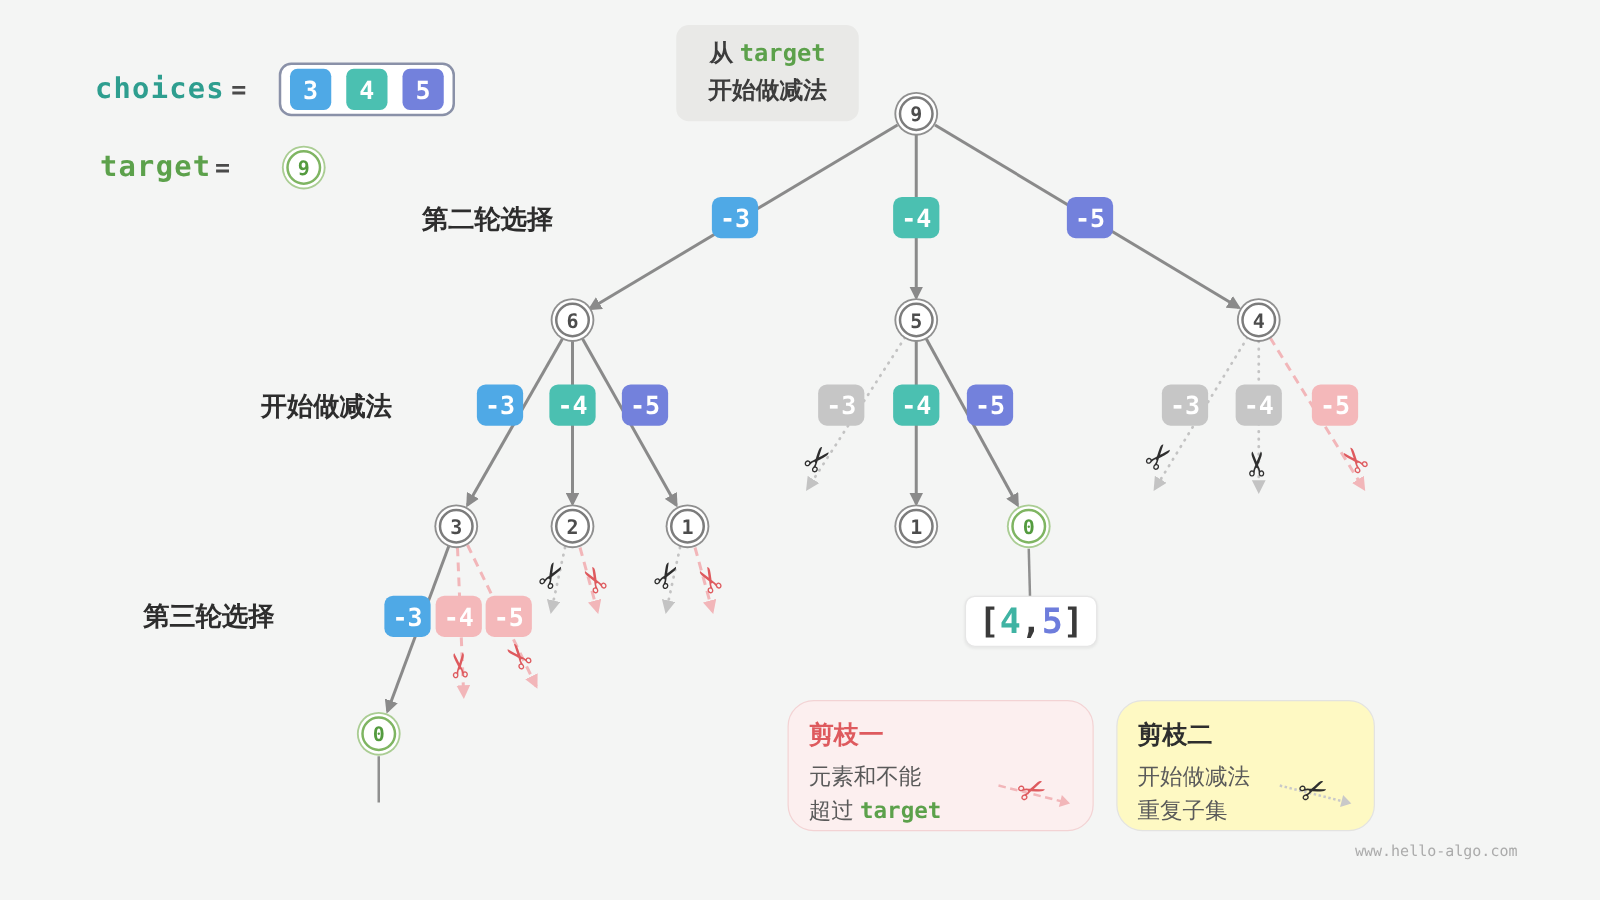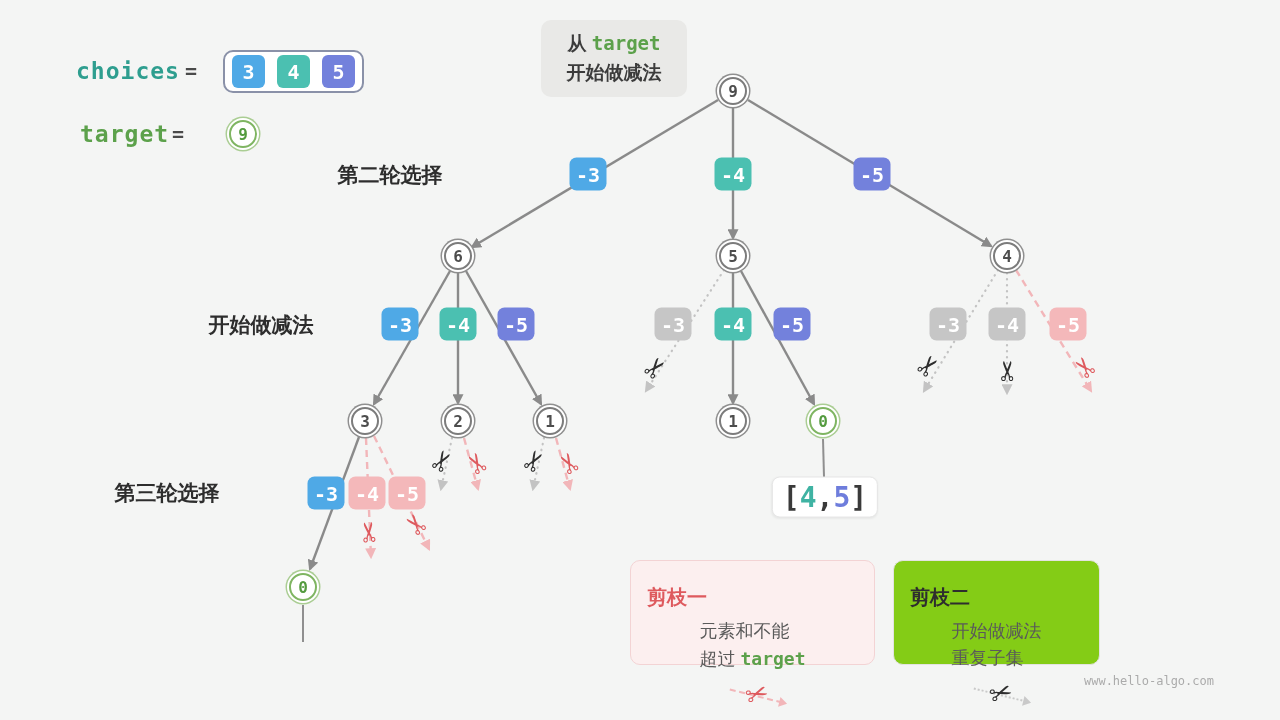--- a/index.html
+++ b/index.html
@@ -20,27 +20,27 @@
   .node{position:absolute;width:24px;height:24px;transform:translate(-50%,-50%);background:#fff;border:2.5px solid #7c7c7c;border-radius:50%;box-shadow:0 0 0 2px #ffffff,0 0 0 3.5px #8f8f8f;display:flex;align-items:center;justify-content:center;font-family:"DejaVu Sans Mono",monospace;font-weight:bold;font-size:16px;color:#4d4d4d;}
   .node.green{border-color:#7FB562;box-shadow:0 0 0 2px #ffffff,0 0 0 3.5px #AACD93;color:#549B3F;}
   .edge-label{position:absolute;width:37px;height:33px;transform:translate(-50%,-50%);border-radius:7px;display:flex;align-items:center;justify-content:center;color:#fff;font-family:"DejaVu Sans Mono",monospace;font-weight:bold;font-size:20px;}
   .round-label{position:absolute;transform:translate(-50%,-50%);font-size:21px;font-weight:600;color:#2d2d2d;white-space:nowrap;}
   .note{position:absolute;background:#e9e9e7;border-radius:10px;text-align:center;padding:9px 8px;font-size:19px;font-weight:bold;color:#3c3c3c;line-height:1.55;}
   .code{font-family:"DejaVu Sans Mono",monospace;font-weight:bold;}
   .result{position:absolute;transform:translate(-50%,-50%);background:#fff;border:1px solid #e6e6e6;border-radius:8px;padding:3px 10px;font-family:"DejaVu Sans Mono",monospace;font-weight:bold;font-size:28px;color:#3a3a3a;white-space:nowrap;box-shadow:0 1px 2px rgba(0,0,0,0.05);}
   .t-blue{color:#3F97DD;} .t-teal{color:#3FB3A3;} .t-indigo{color:#6E7DDC;}
   .scissors{position:absolute;transform:translate(-50%,-50%) rotate(var(--rot,-45deg));font-size:27px;line-height:1;font-family:"DejaVu Sans",sans-serif;}
   .sc-black{color:#2e2e2e;} .sc-red{color:#DE5A5E;}
-  .legend{position:absolute;border-radius:10px;padding:23px 16px;box-sizing:border-box;}
+  .legend{position:absolute;border-radius:21px;padding:13px 16px;box-sizing:border-box;}
   .legend-red{background:#FCEFEF;border:1px solid #F3D3D4;}
-  .legend-gray{background:#84cc16;border:1px solid #E3E3E1;}
+  .legend-gray{background:#fef9c3;border:1px solid #E3E3E1;}
   .legend-title{font-size:20px;font-weight:bold;margin-bottom:7px;}
   .red-text{color:#DE5A5E;}
   .dark-text{color:#2e2e2e;}
-  .legend-row{display:flex;align-items:center;justify-content:space-between;flex-direction:column;}
+  .legend-row{display:flex;align-items:center;justify-content:space-between;}
   .legend-lines{font-size:18px;color:#5a5a5a;line-height:1.5;white-space:nowrap;}
   .legend-cut{position:relative;width:64px;height:46px;flex:0 0 auto;margin-left:8px;}
   .cutline{position:absolute;left:4px;top:22px;width:54px;border-top:2.5px dashed #f2b6b9;transform:rotate(14deg);}
   .cutline.gray{border-top-style:dotted;border-top-color:#c9c9c9;}
   .cutline::after{content:"";position:absolute;right:-5px;top:-6px;border-left:8px solid #f2b6b9;border-top:5px solid transparent;border-bottom:5px solid transparent;}
   .cutline.gray::after{border-left-color:#c9c9c9;}
   .legend-sc{left:50%;top:46%;}
   .watermark{position:absolute;right:66px;top:674px;font-family:"DejaVu Sans Mono",monospace;font-size:12px;color:#ABABAB;}
 </style>
 </head>

